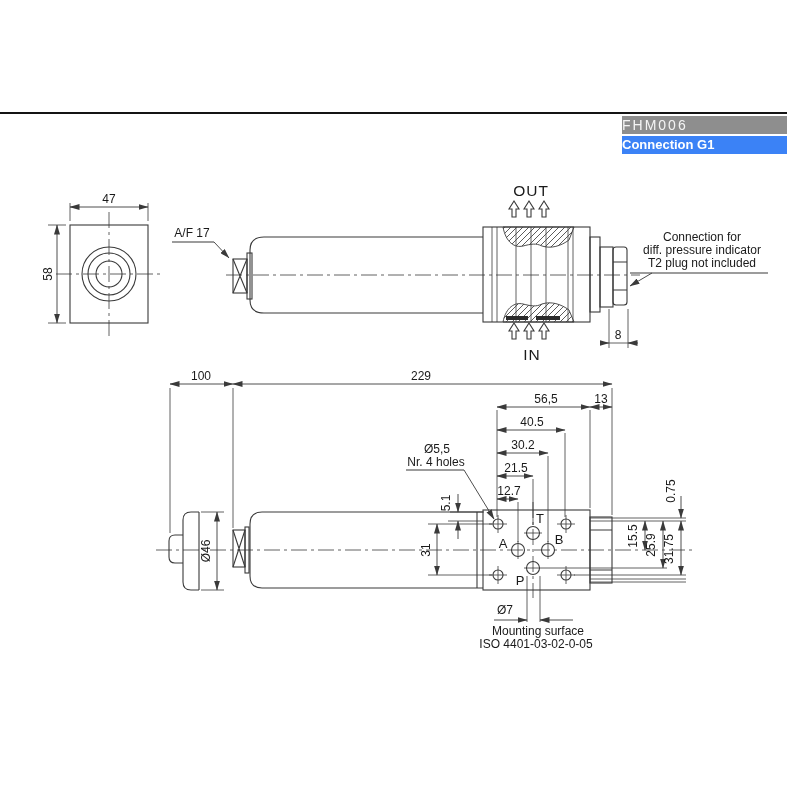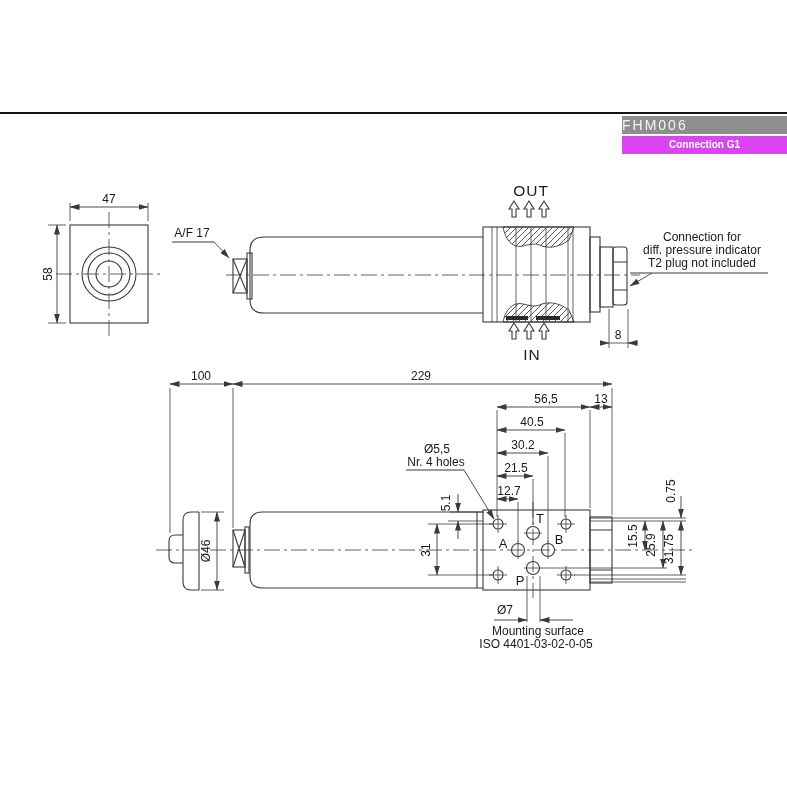--- a/index.html
+++ b/index.html
@@ -1,22 +1,22 @@
 <!DOCTYPE html>
 <html><head>
 <meta charset="utf-8">
 <style>
   html,body { margin:0; padding:0; background:#fff; }
   #stage { position:relative; width:787px; height:787px; background:#ffffff; overflow:hidden;
            font-family:"Liberation Sans", sans-serif; }
   .toprule { position:absolute; left:0; top:112px; width:787px; height:2px; background:#141414; }
   .hdr-gray { position:absolute; left:622px; top:116px; width:165px; height:18px; background:#8e8e8e;
               color:#f4f4f4; font-size:14px; letter-spacing:2px; line-height:18px; }
-  .hdr-black { position:absolute; left:622px; top:136px; width:165px; height:18px; background:#d946ef;
-               color:#fff; font-size:10px; font-weight:bold; text-align:center; line-height:18px; }
+  .hdr-black { position:absolute; left:622px; top:136px; width:165px; height:18px; background:#3b82f6;
+               color:#fff; font-size:13px; font-weight:bold; line-height:18px; }
   svg { position:absolute; left:0; top:0; }
   .ln    { fill:none; stroke:#3a3a3a; stroke-width:1.1; }
   .thin  { fill:none; stroke:#3a3a3a; stroke-width:0.8; }
   .cl    { fill:none; stroke:#3a3a3a; stroke-width:0.8; stroke-dasharray:16 4 3 4; }
   .dim   { fill:none; stroke:#3a3a3a; stroke-width:0.9; marker-start:url(#arr); marker-end:url(#arr); }
   .dime  { fill:none; stroke:#3a3a3a; stroke-width:0.9; marker-end:url(#arr); }
   .hatch { fill:url(#hatchp); stroke:#3a3a3a; stroke-width:0.9; }
   .bar   { fill:#2a2a2a; stroke:none; }
   .arrowup { fill:#ffffff; stroke:#3a3a3a; stroke-width:1.1; }
   text   { font-family:"Liberation Sans", sans-serif; font-size:12px; fill:#1a1a1a; text-anchor:middle; }

